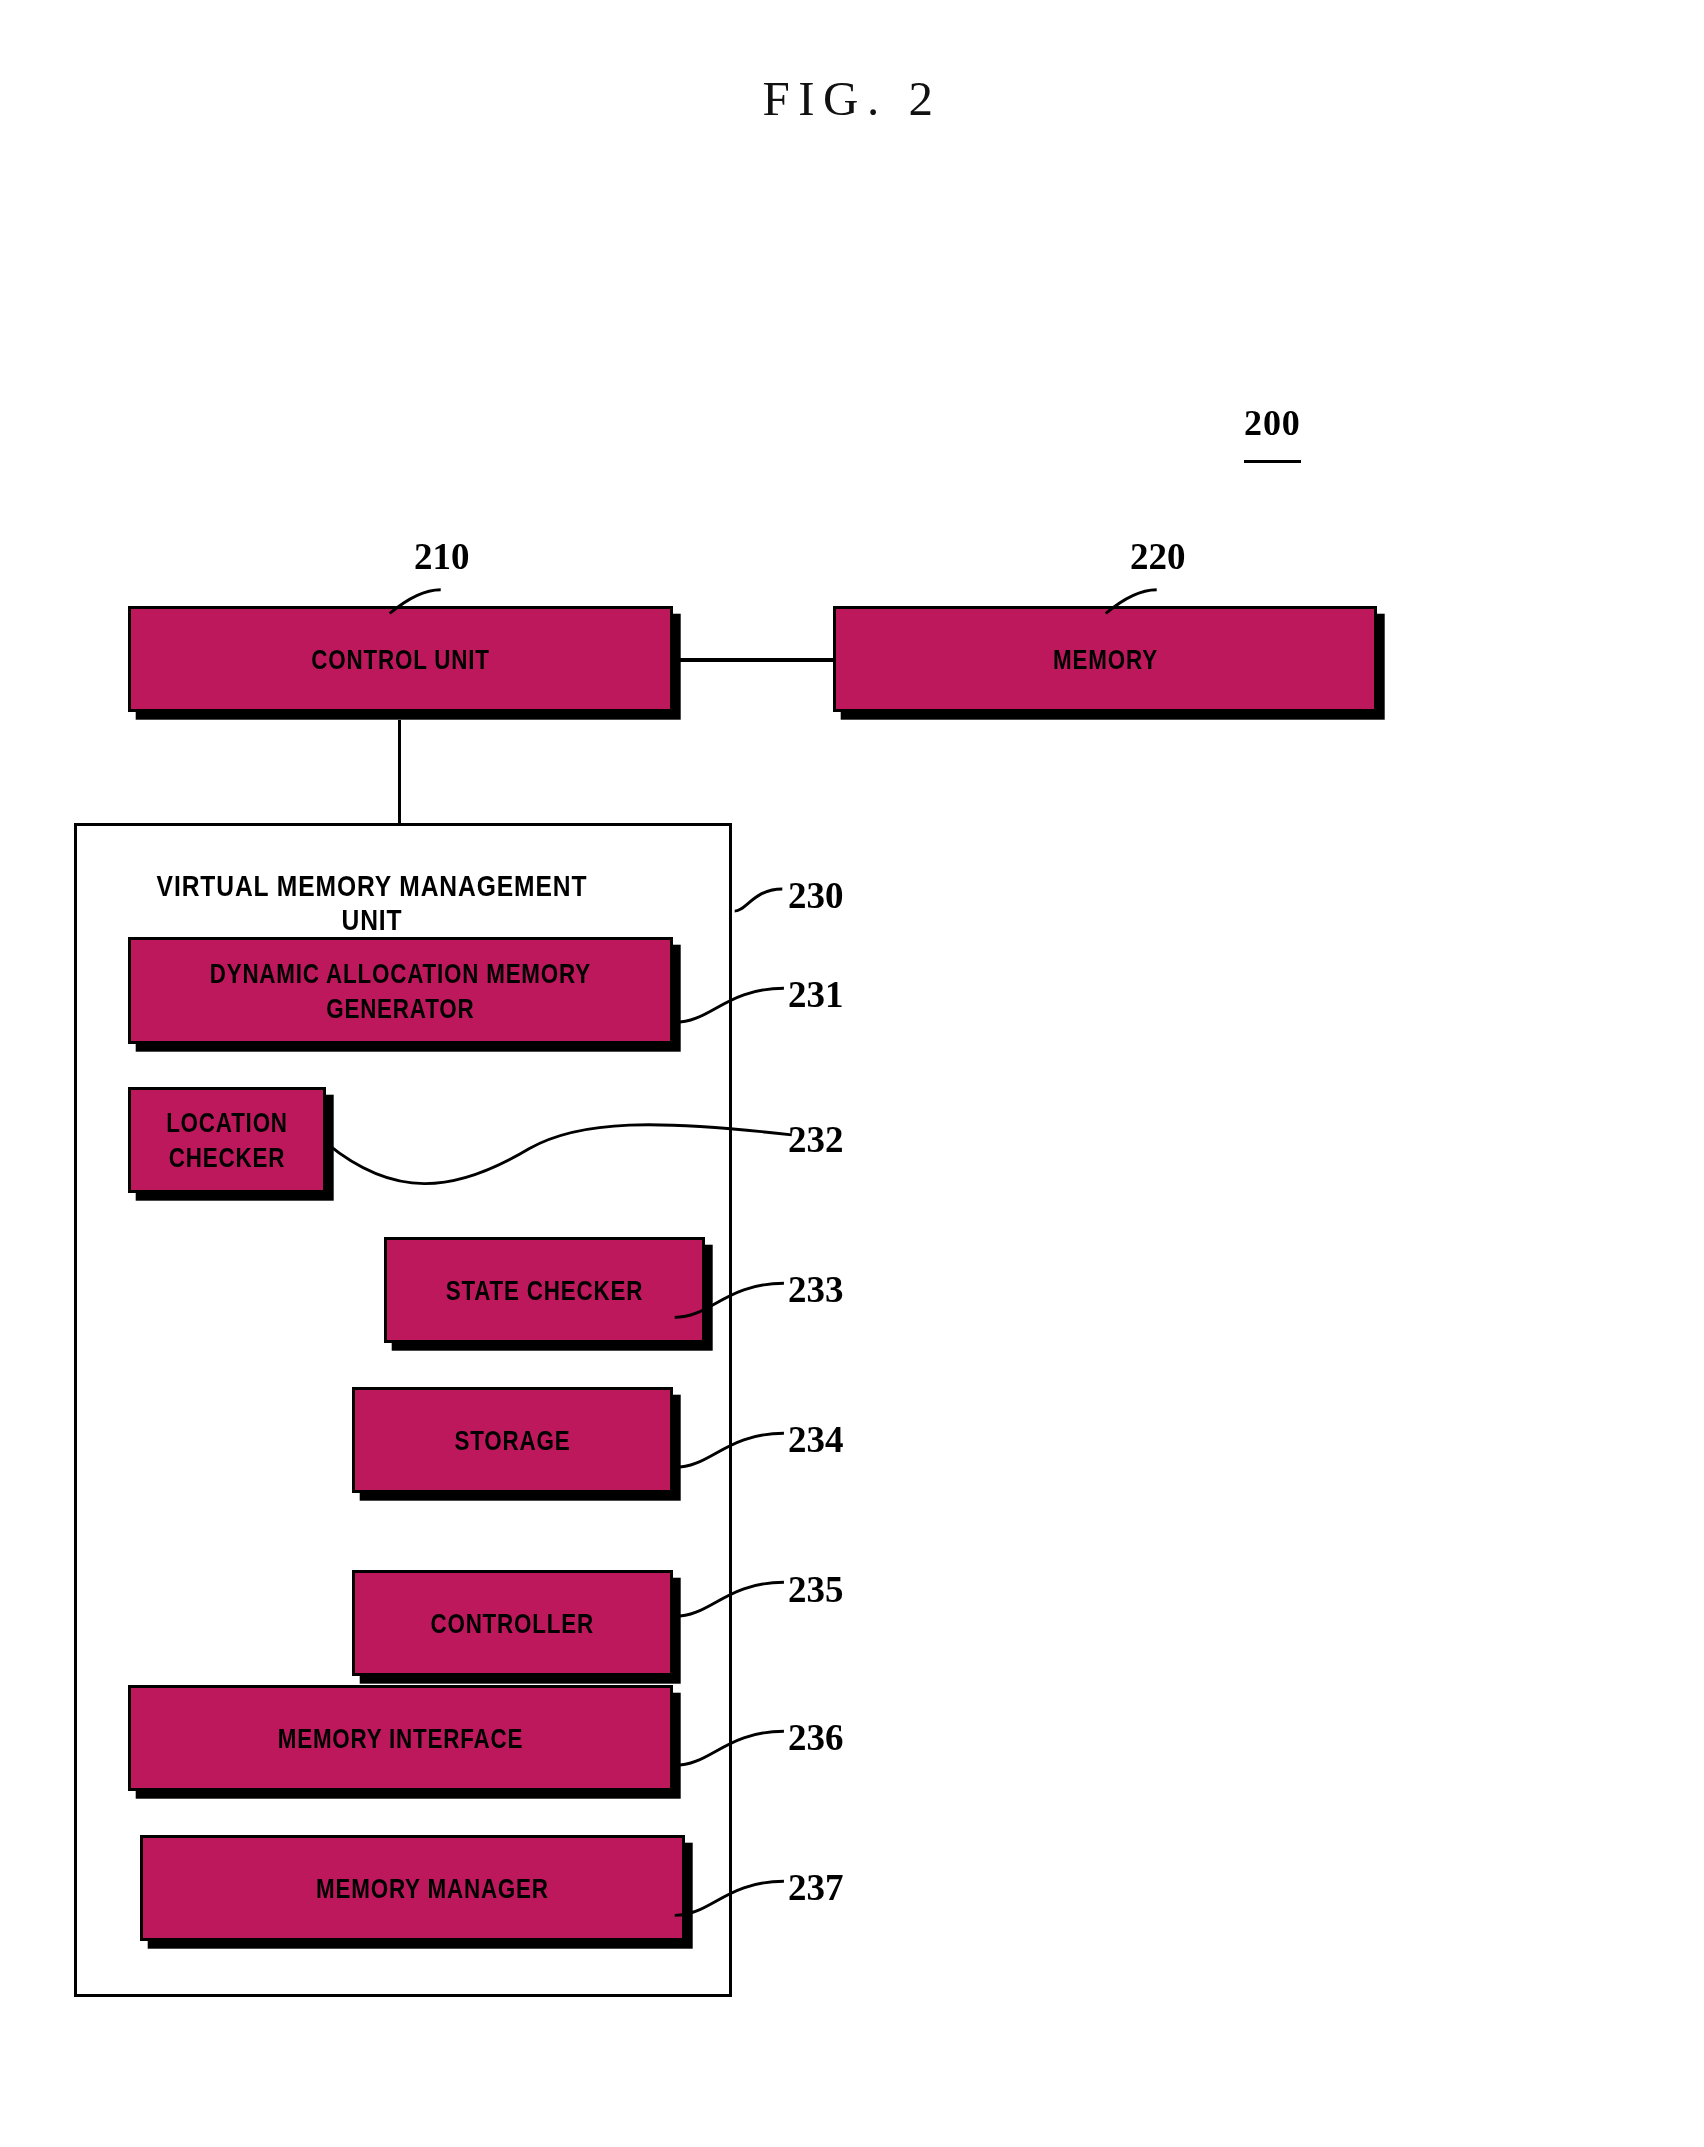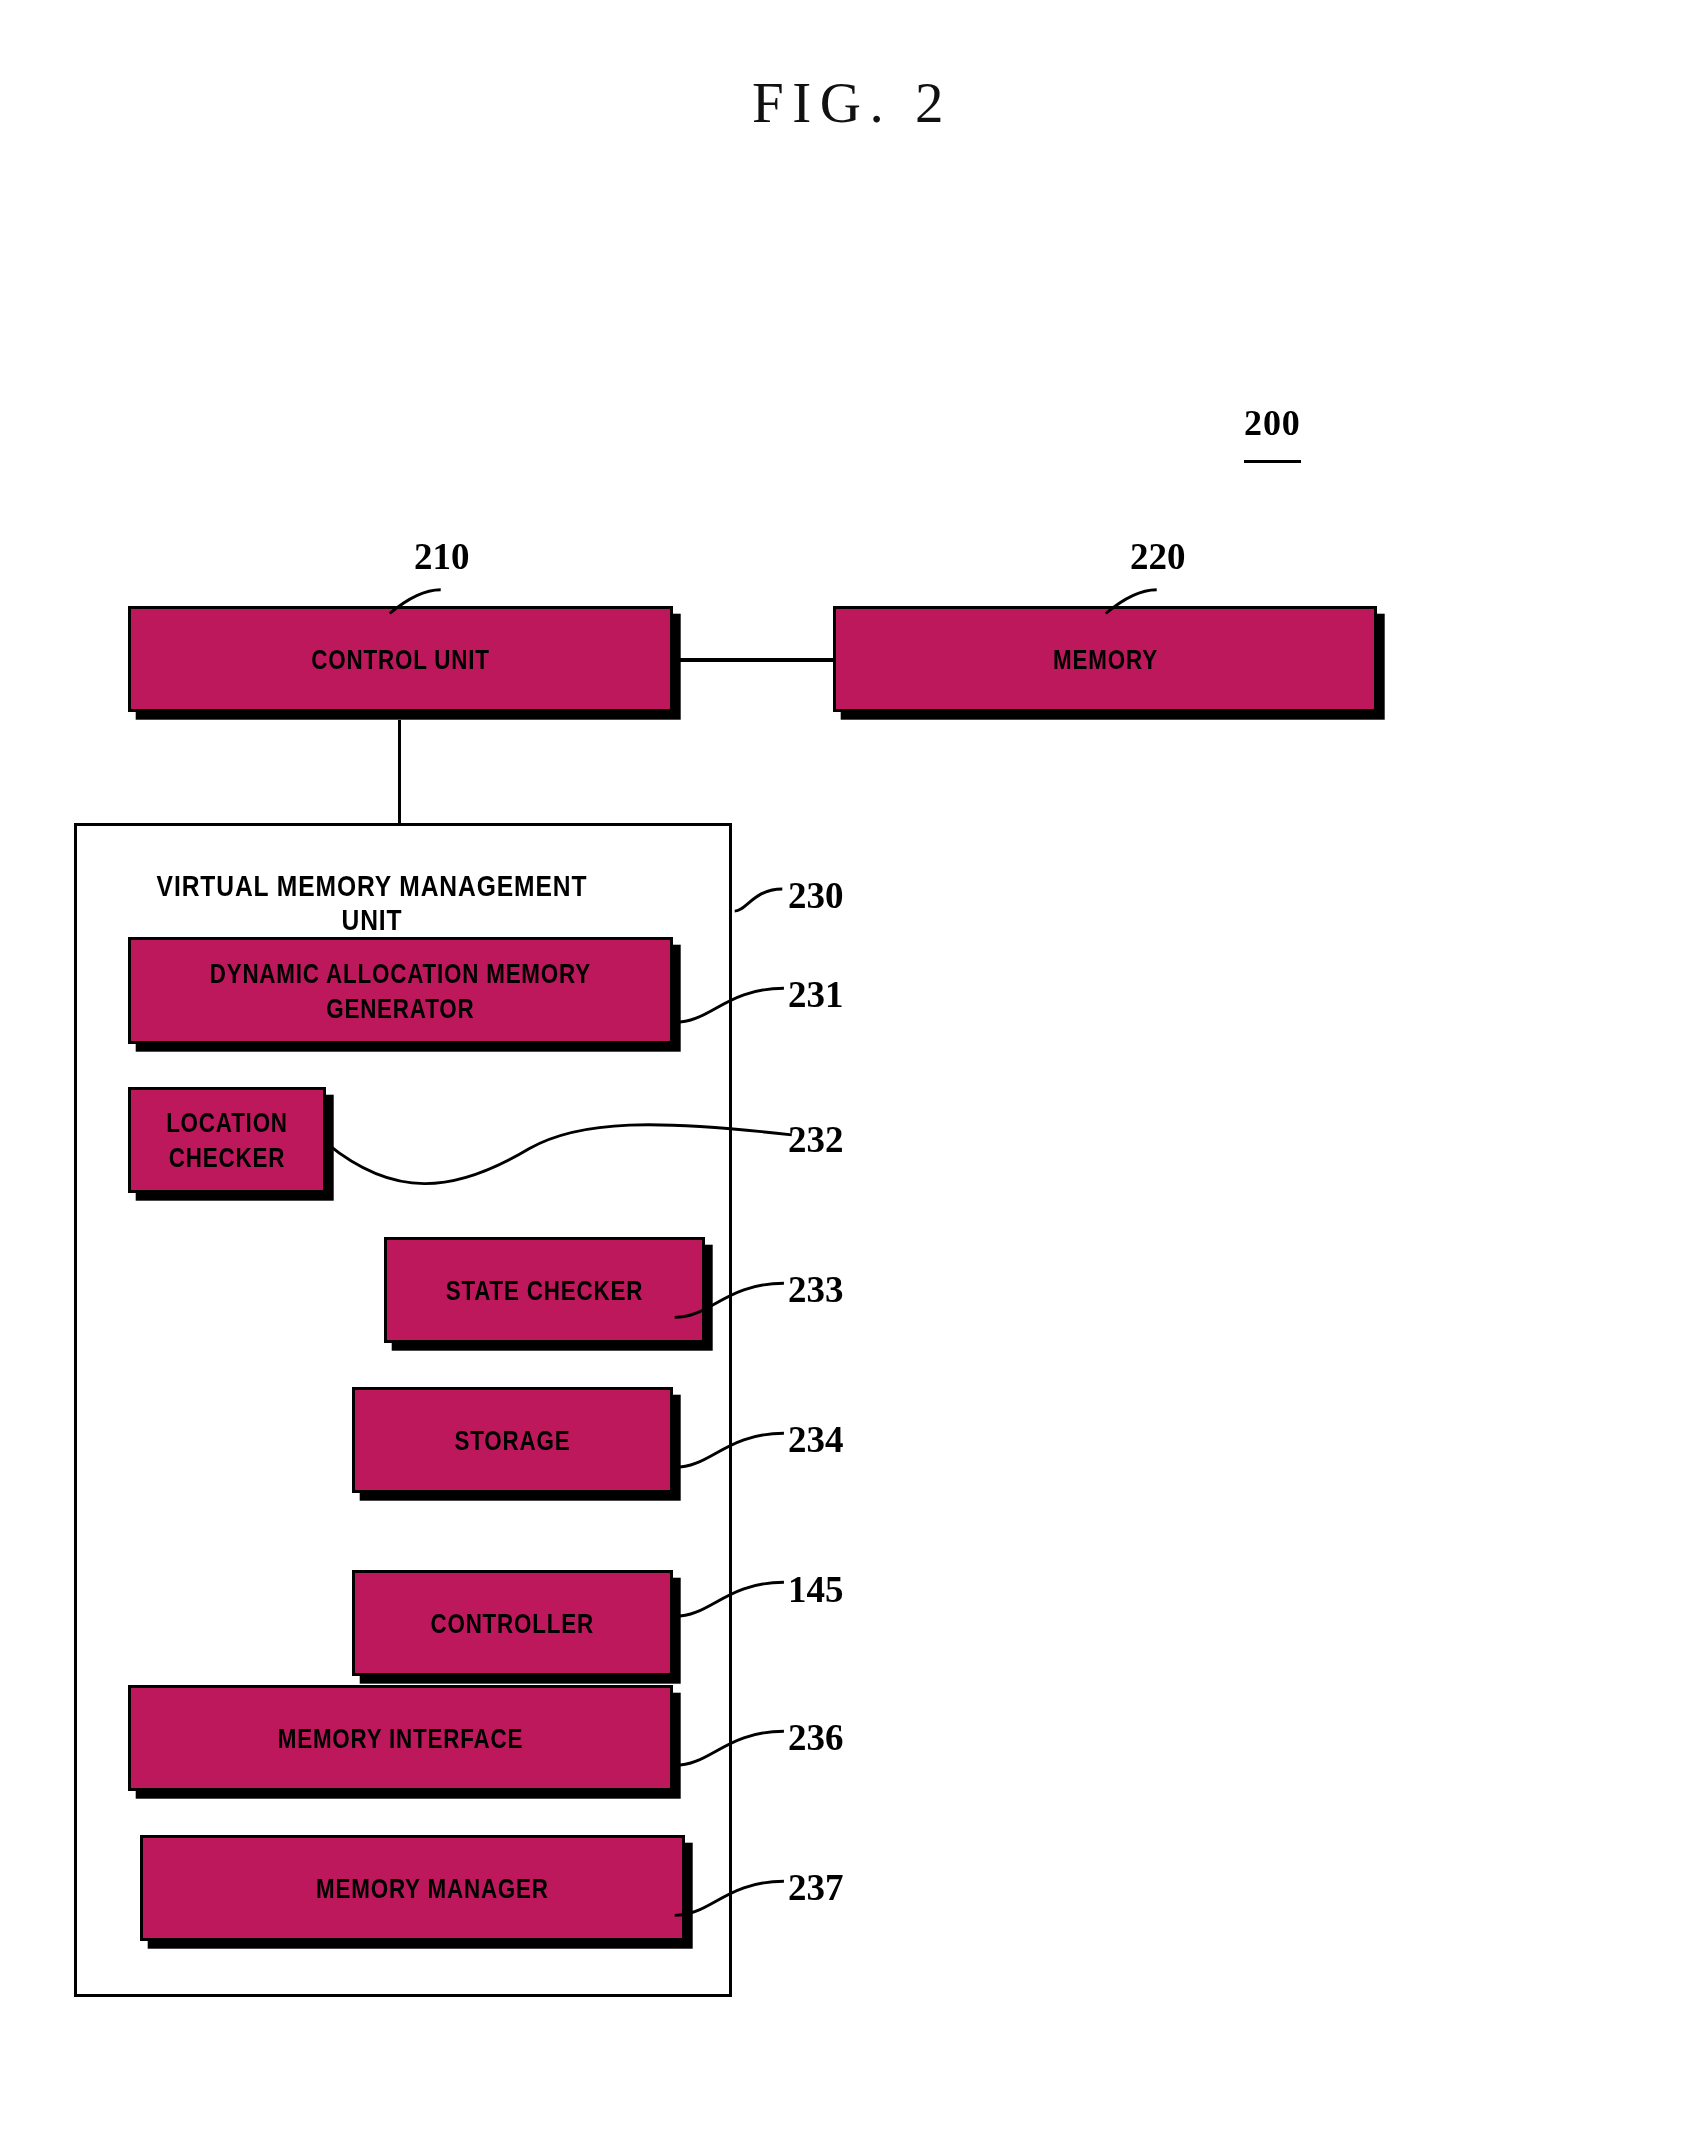--- a/index.html
+++ b/index.html
@@ -16,21 +16,21 @@
     overflow: hidden;
   }
 
   #figure-title {
     position: absolute;
     left: 0;
     top: 70px;
     width: 1704px;
     text-align: center;
     font-family: "Liberation Serif", serif;
-    font-size: 57px;
+    font-size: 49px;
     letter-spacing: 8.5px;
     color: #111;
   }
 
   #system-ref {
     position: absolute;
     left: 1244px;
     top: 405px;
     font-family: "Liberation Serif", serif;
     font-weight: bold;
@@ -221,16 +221,16 @@
   <path d="M2,52 C44,52 62,12 130,12"></path>
 </svg>
 
 <div class="ref-num" id="ref-210">210</div>
 <div class="ref-num" id="ref-220">220</div>
 <div class="ref-num" id="ref-230">230</div>
 <div class="ref-num" id="ref-231">231</div>
 <div class="ref-num" id="ref-232">232</div>
 <div class="ref-num" id="ref-233">233</div>
 <div class="ref-num" id="ref-234">234</div>
-<div class="ref-num" id="ref-235">145</div>
+<div class="ref-num" id="ref-235">235</div>
 <div class="ref-num" id="ref-236">236</div>
 <div class="ref-num" id="ref-237">237</div>
 
 
 </body></html>

